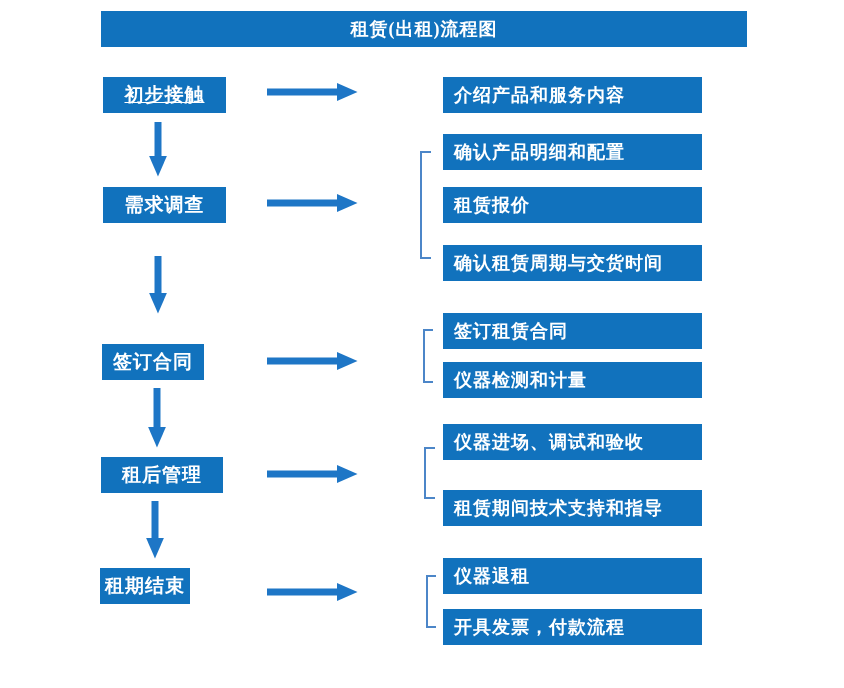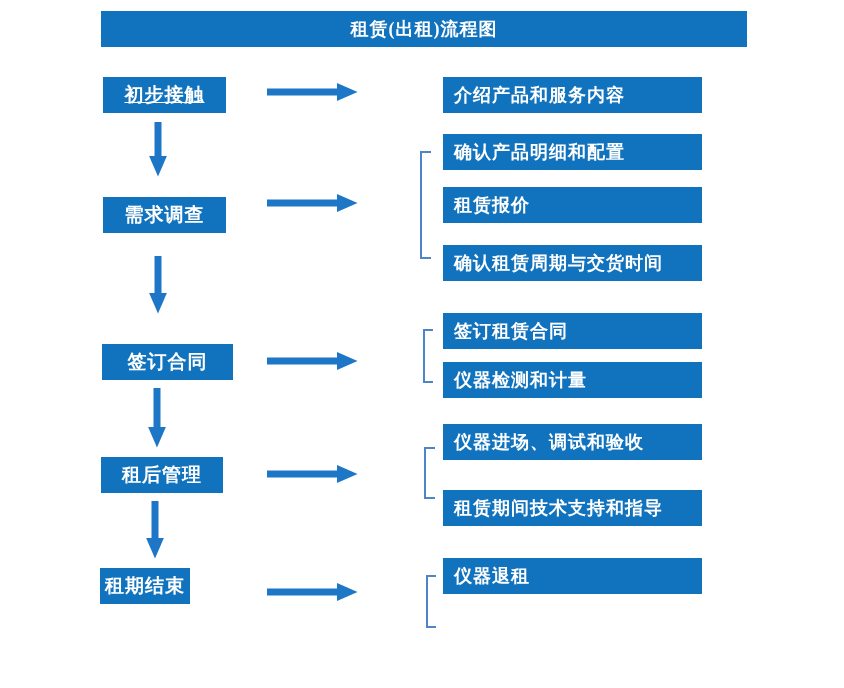--- a/index.html
+++ b/index.html
@@ -45,22 +45,22 @@
   .detail {
     left: 443px;
     width: 259px; height: 36px;
     padding-left: 11px;
     justify-content: flex-start;
     font-size: 18px;
     letter-spacing: 1px;
   }
   
   .s0 { left: 103px; top: 77px;  width: 123px; text-decoration: underline; }
-  .s1 { left: 103px; top: 187px; width: 123px; margin-top: 10px; }
-  .s2 { left: 102px; top: 344px; width: 131px; }
+  .s1 { left: 103px; top: 187px; width: 123px; }
+  .s2 { left: 102px; top: 344px; width: 102px; }
   .s3 { left: 101px; top: 457px; width: 122px; }
   .s4 { left: 100px; top: 546px; width: 90px; margin-top: 22px; }
   
   .r0 { top: 77px; }
   .r1 { top: 134px; }
   .r2 { top: 187px; }
   .r3 { top: 245px; }
   .r4 { top: 313px; }
   .r5 { top: 362px; }
   .r6 { top: 424px; }
@@ -127,14 +127,15 @@
 
   <div class="box detail r0">介绍产品和服务内容</div>
   <div class="box detail r1">确认产品明细和配置</div>
   <div class="box detail r2">租赁报价</div>
   <div class="box detail r3">确认租赁周期与交货时间</div>
   <div class="box detail r4">签订租赁合同</div>
   <div class="box detail r5">仪器检测和计量</div>
   <div class="box detail r6">仪器进场、调试和验收</div>
   <div class="box detail r7">租赁期间技术支持和指导</div>
   <div class="box detail r8">仪器退租</div>
+  <div class="box detail r9">开具发票，付款流程</div>
 
 </div>
 
 </body></html>

